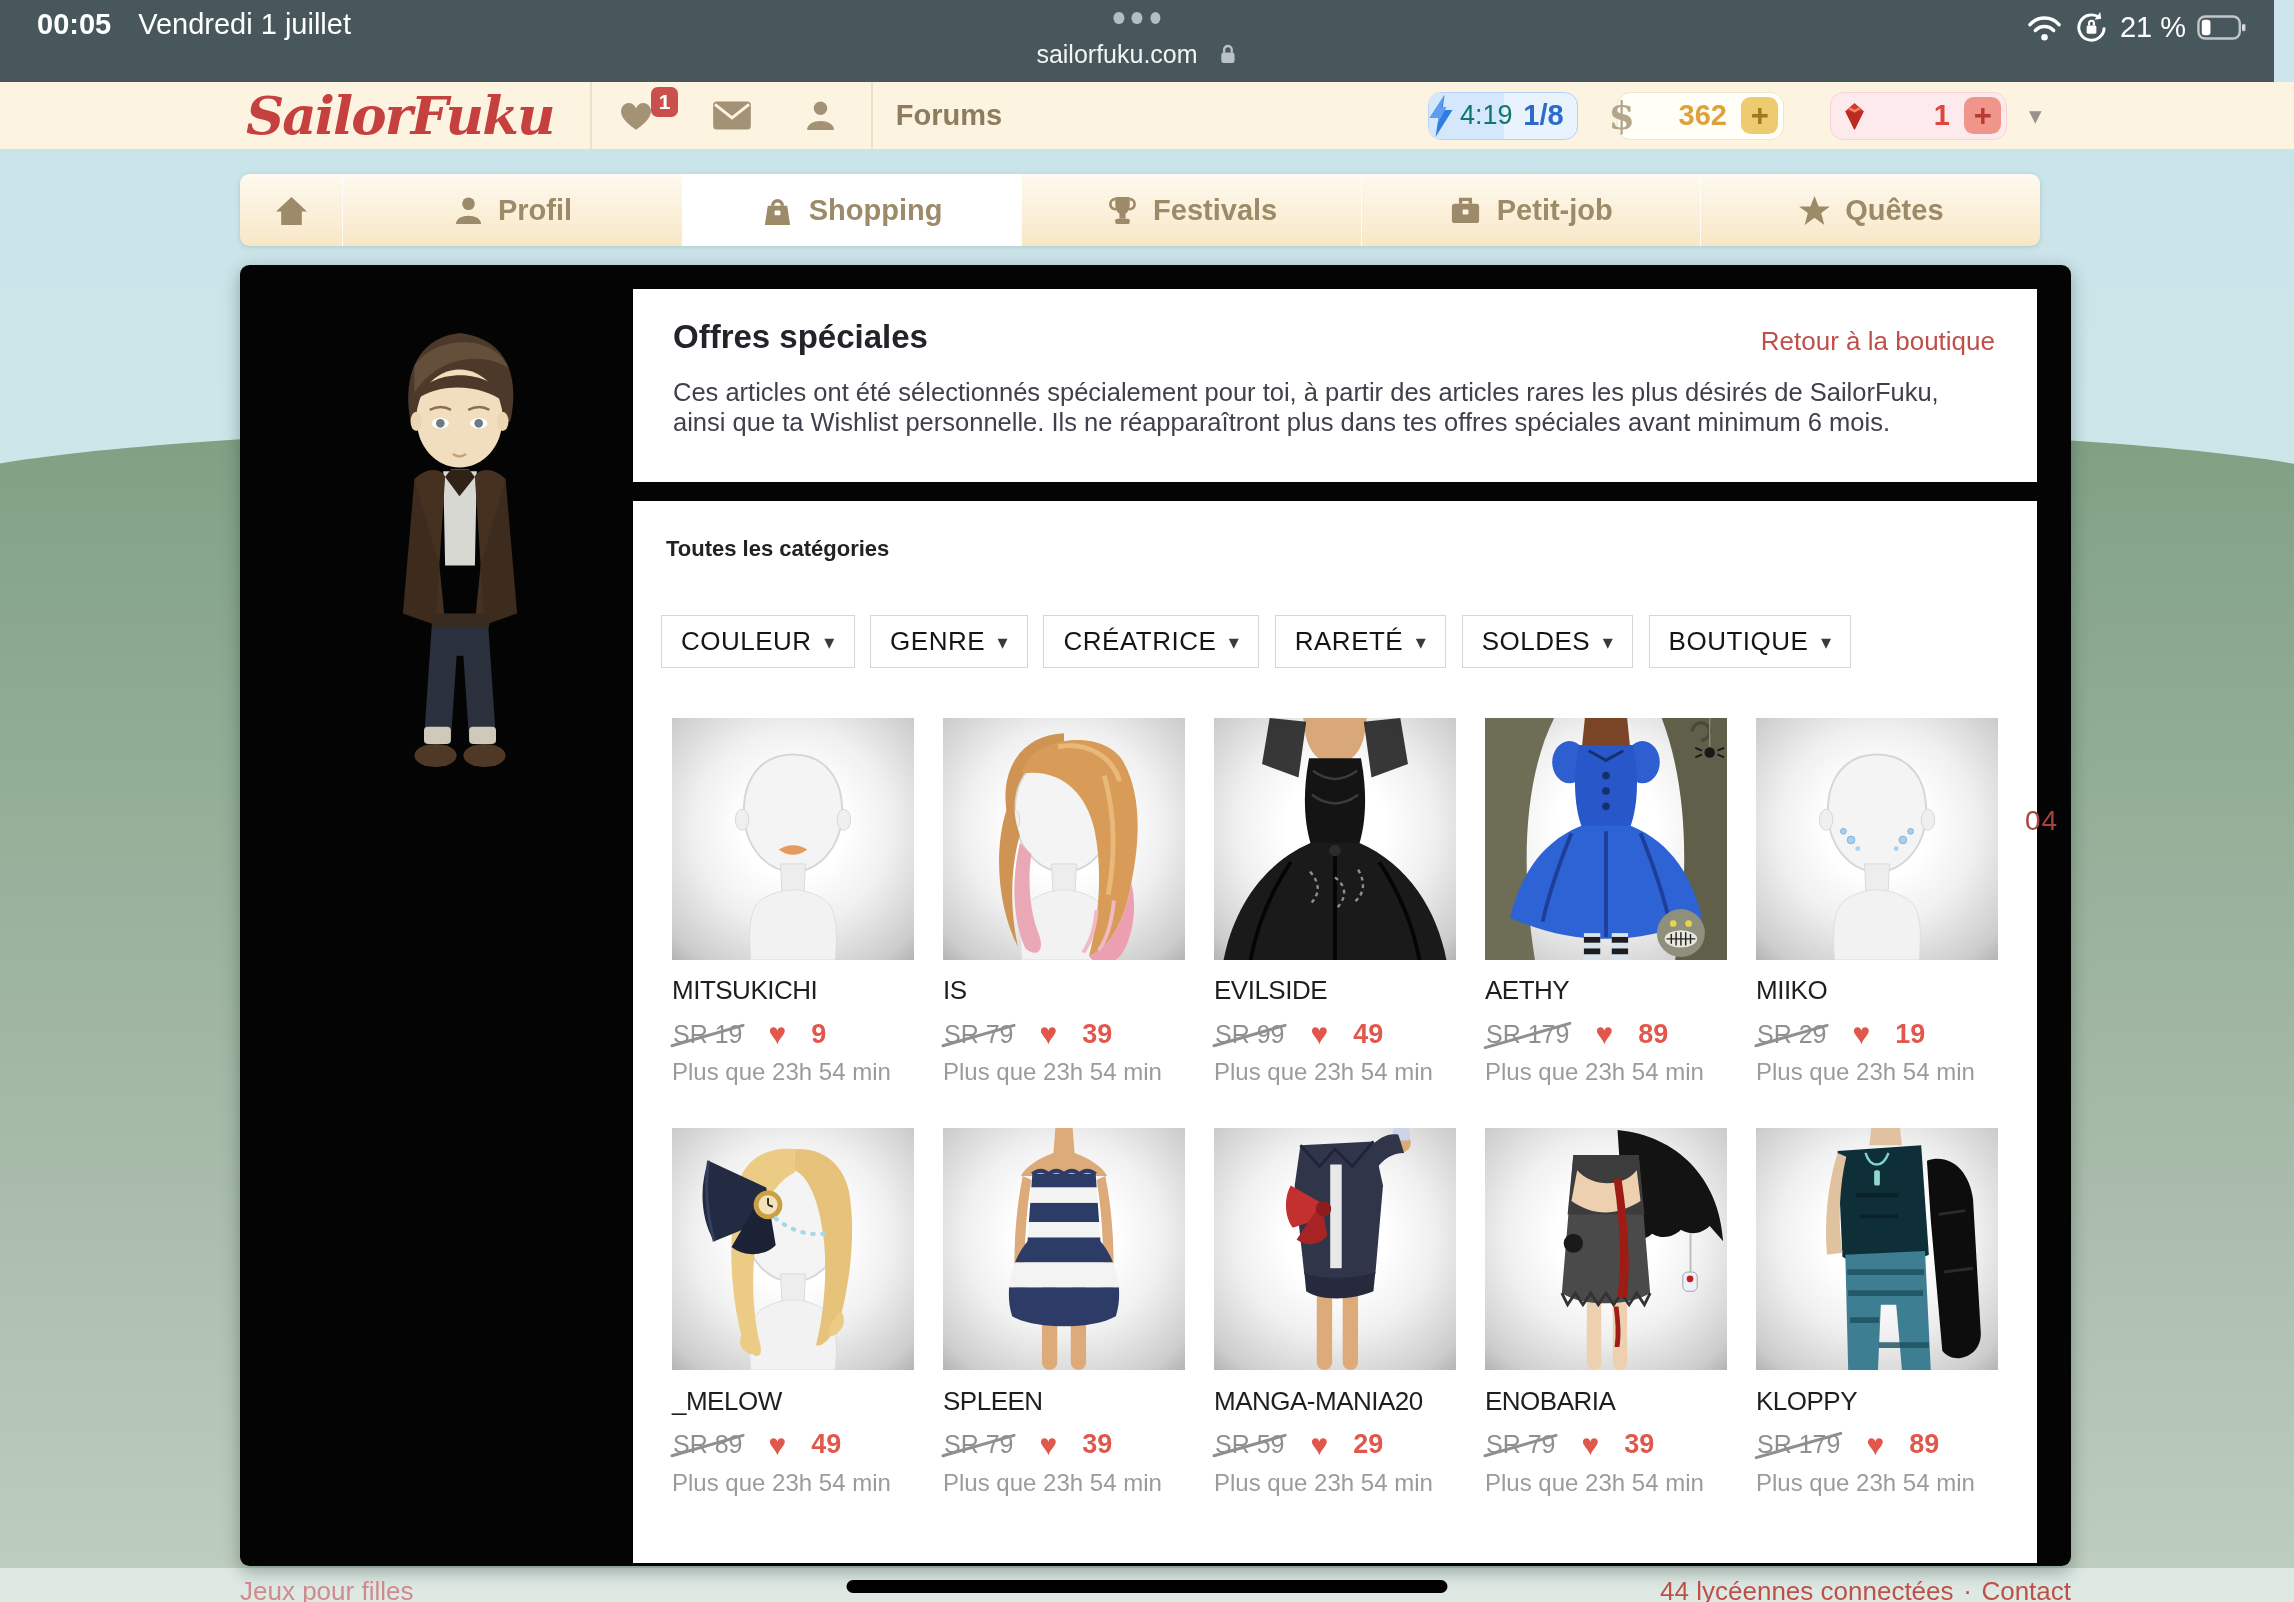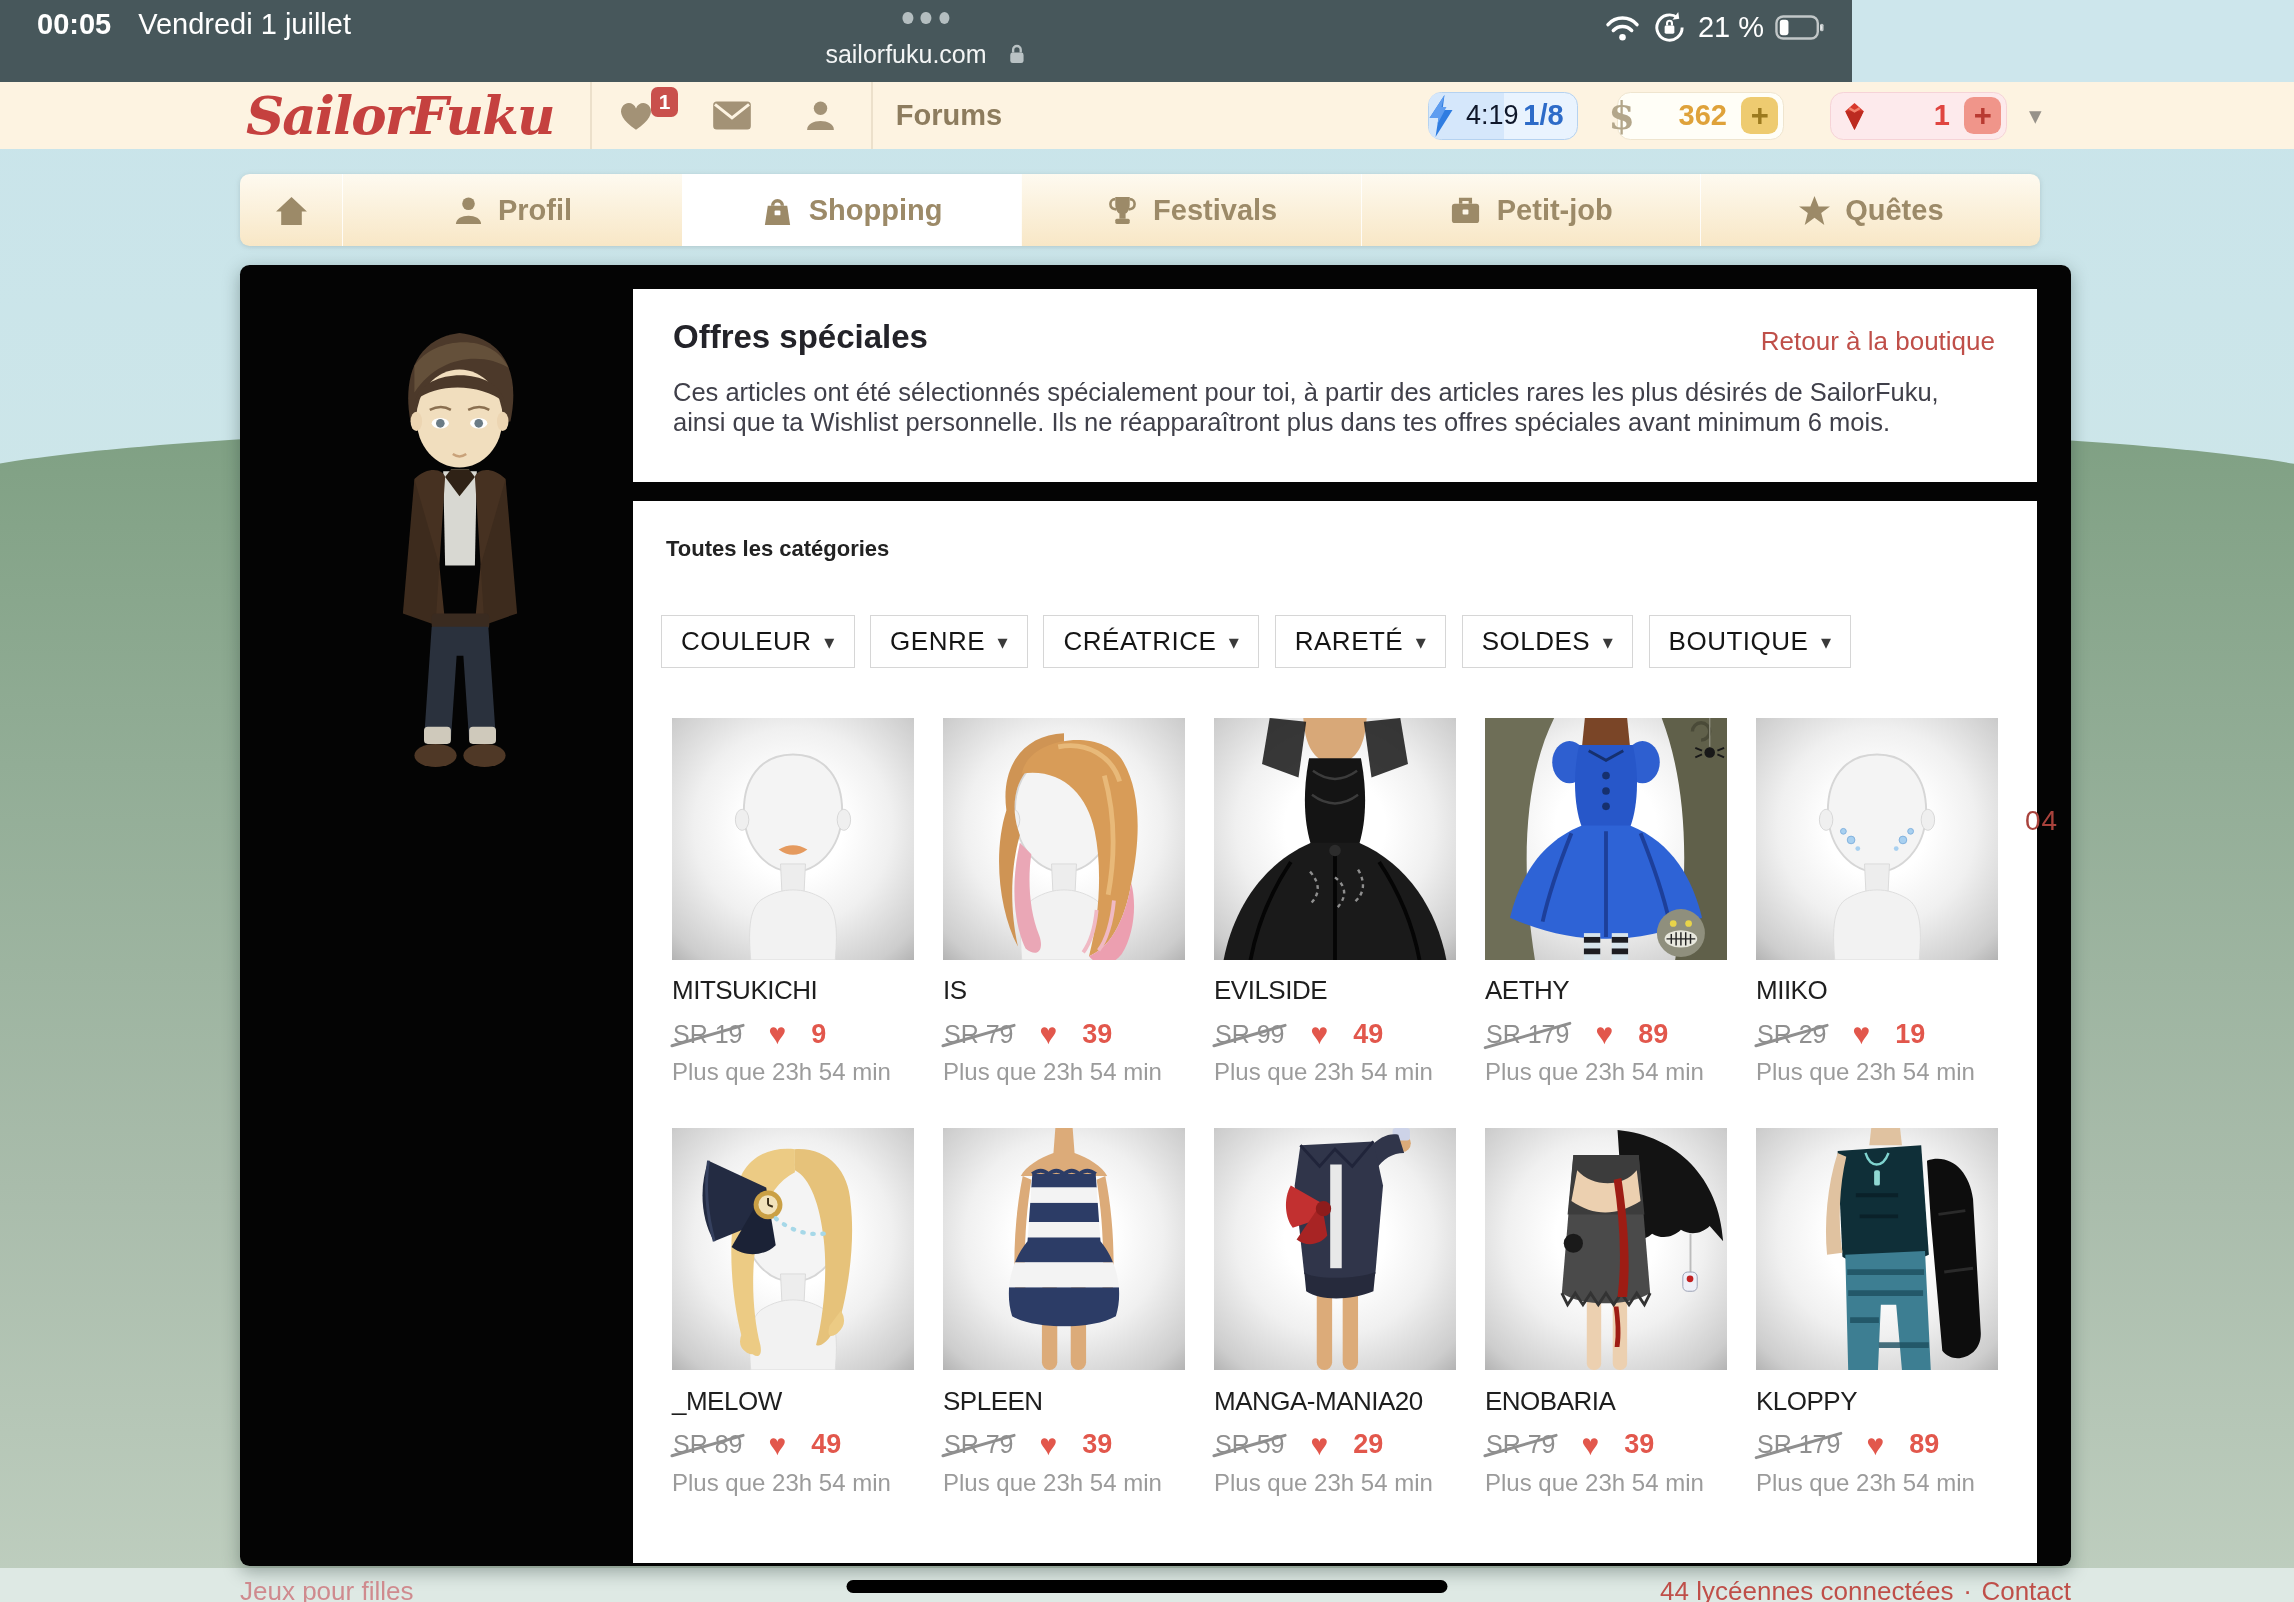--- a/index.html
+++ b/index.html
@@ -1,20 +1,20 @@
 <!DOCTYPE html>
 <html><head>
 <meta charset="utf-8">
 <style>
   html,body{margin:0;padding:0}
   body{width:2294px;height:1602px;position:relative;overflow:hidden;
        font-family:"Liberation Sans",sans-serif;background:#cde6ec;}
 
   
-  #statusbar{position:absolute;top:0;left:0;width:1852px;height:82px;background:#47575b;color:#fff;z-index:50}
+  #statusbar{position:absolute;top:0;left:0;width:2274px;height:82px;background:#47575b;color:#fff;z-index:50}
   .sb-left{position:absolute;left:37px;top:7.7px;display:flex;gap:27px;align-items:center;font-size:29px}
   .sb-time{font-weight:bold}
   .sb-dots{position:absolute;left:50%;top:11.5px;transform:translateX(-50%);display:flex;gap:7.7px}
   .sb-dots i{width:10.6px;height:12.5px;border-radius:50%;background:#b4bec0;display:block}
   .sb-url{position:absolute;left:50%;top:40px;transform:translateX(-50%);display:flex;align-items:center;gap:21px;
           font-size:25px;color:#f3f5f5}
   .sb-right{position:absolute;right:27px;top:9.6px;display:flex;align-items:center;gap:11px;font-size:29px}
 
   
   #bg{position:absolute;top:82px;left:0;width:2294px;height:1521px;
@@ -174,21 +174,21 @@
   </div>
   <div class="hdr-divider" style="left:871px"></div>
   <div class="forums">Forums</div>
 
   <div class="pill" id="energy-pill">
     <div id="energy-chip"></div>
     <svg width="31" height="44" viewBox="0 0 30 44" style="position:absolute;left:-3.8px;top:1.9px">
       <path d="M19 1 L4 24 L13 24 L10 43 L27 16 L17 16Z" fill="#2f7de1"></path>
       <path d="M19 1 L4 24 L13 24 L12 30 L21 13 L16 13Z" fill="#5e9df0"></path>
     </svg>
-    <span style="position:absolute;left:37px;font-size:27px;color:#0f172a">4:19</span>
+    <span style="position:absolute;left:31px;font-size:27px;color:#0f766e">4:19</span>
     <span style="position:absolute;right:13.4px;font-size:29px;font-weight:bold;color:#2d6bc8">1/8</span>
   </div>
 
   <div class="pill" id="coins-pill">
     <span style="position:absolute;left:-9.6px;font-family:'DejaVu Serif',serif;font-size:38px;font-weight:bold;color:#b3a68a">$</span>
     <span style="position:absolute;right:56px;font-size:29px;font-weight:bold;color:#dfa23a">362</span>
     <div class="plusbtn coin-plus" style="position:absolute;right:4.8px">
         <span>+</span>
       </div>
   </div>

